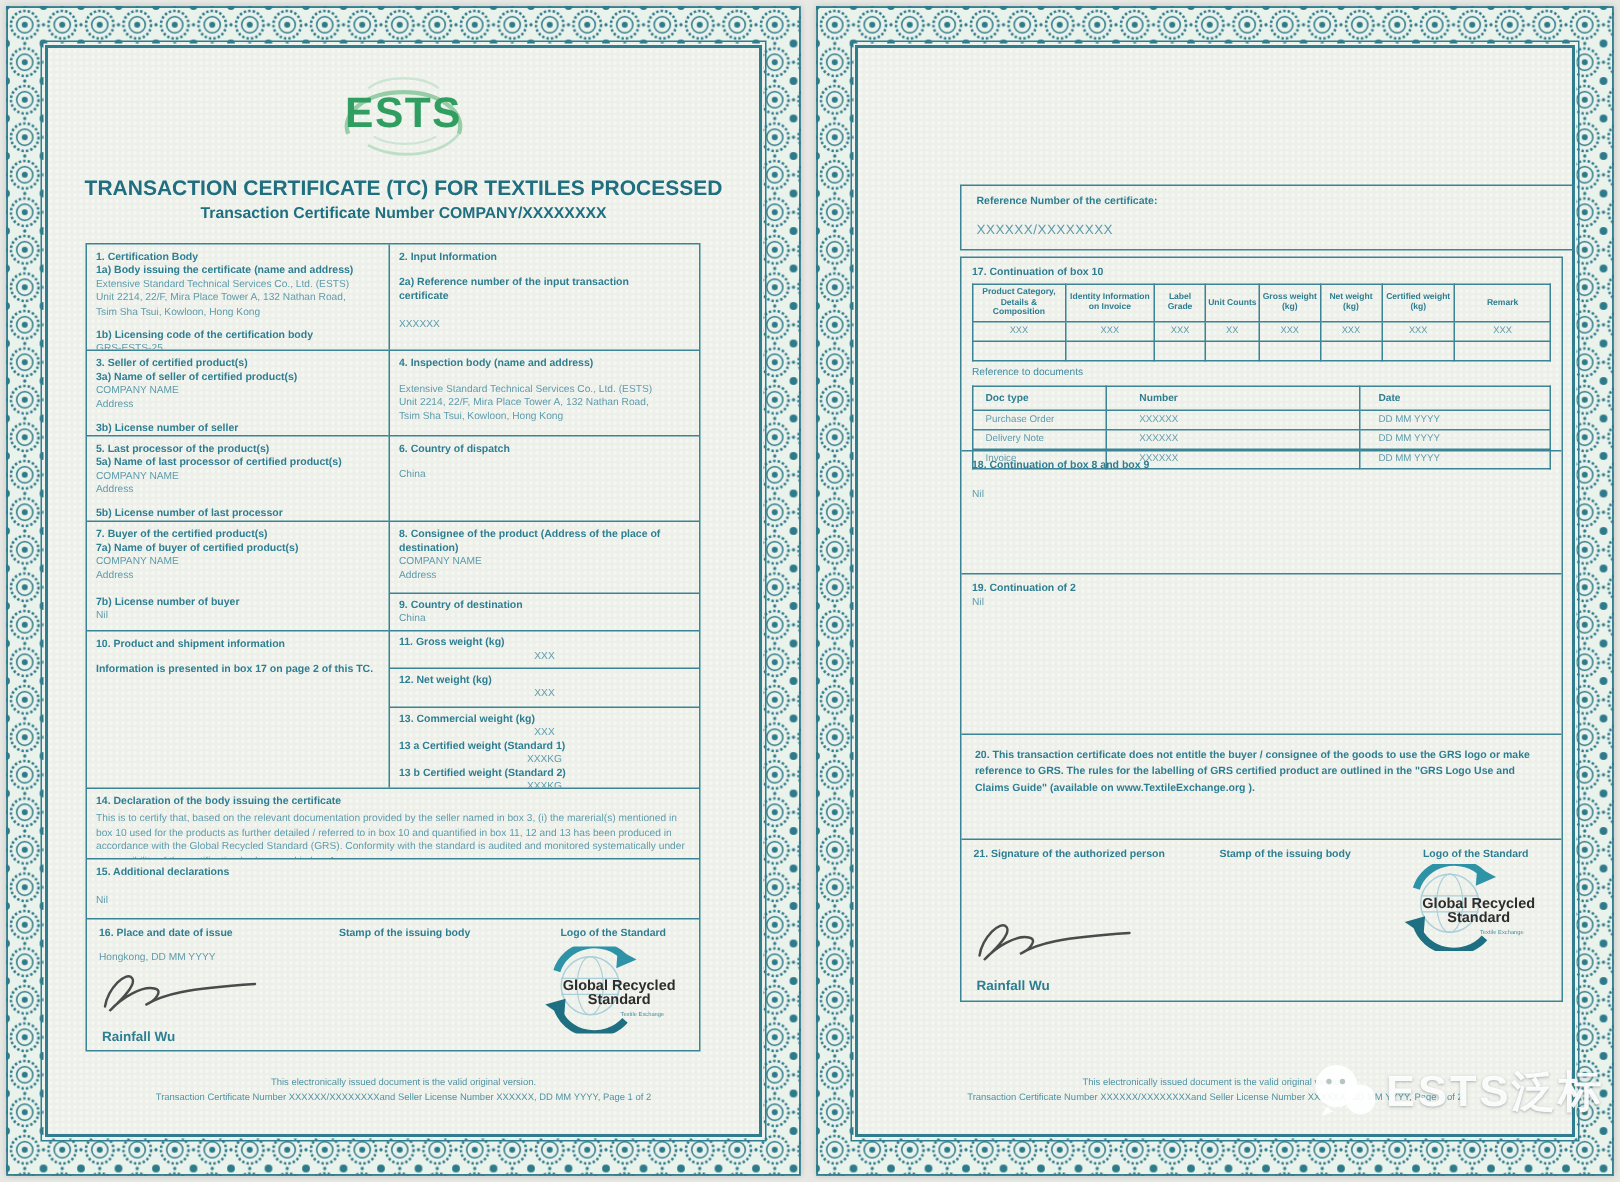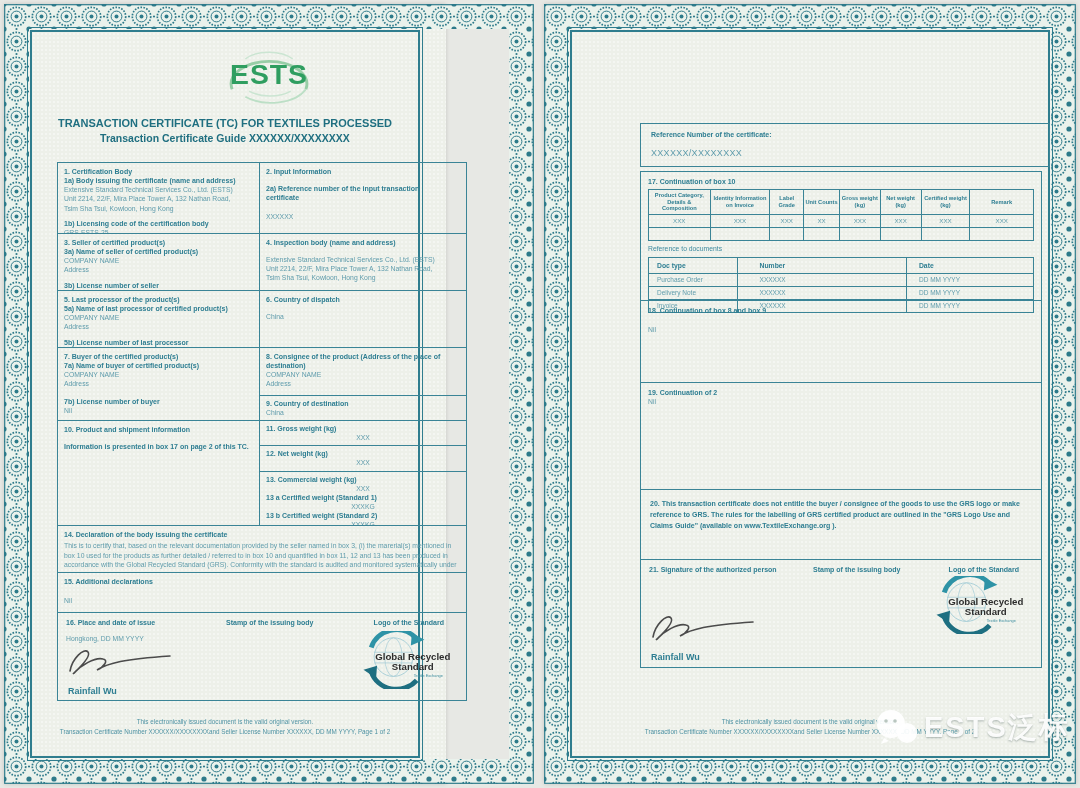--- a/index.html
+++ b/index.html
@@ -1,34 +1,34 @@
 <!DOCTYPE html>
 <html><head>
 <meta charset="utf-8">
 <style>
   html,body{margin:0;padding:0;}
   body{width:1080px;height:788px;background:#e7e8e4;font-family:"Liberation Sans",sans-serif;position:relative;overflow:hidden;}
   .stage{position:absolute;inset:0;}
   .page{position:absolute;top:4px;height:780px;background:#edf0e9;background-image:radial-gradient(rgba(255,255,255,.4) 1px, transparent 1.6px);background-size:4px 4px;box-shadow:0 0 4px rgba(0,0,0,.15);}
-  .page1{left:4px;width:442px;}
+  .page1{left:4px;width:530px;}
   .page2{left:544px;width:532px;}
   .lace{position:absolute;inset:0;}
   .frame{position:absolute;pointer-events:none;}
   .f1{inset:23px;border:1px solid #2f7d8e;}
   .f2{inset:26px;border:2px solid #2f7d8e;}
   .content{position:absolute;inset:30px;}
   
   .lbl{font-weight:bold;color:#2e7e92;font-size:7px;line-height:1.3;}
   .val{color:#5f9cac;font-size:6.8px;line-height:1.35;}
   .pre{white-space:pre-line;}
   .ctr{text-align:center;display:block;}
   .mt4{margin-top:4px;} .mt6{margin-top:6px;} .mt8{margin-top:8px;} .mt10{margin-top:10px;}
   
   .titles{position:absolute;left:0;right:0;top:82px;text-align:center;color:#1f6f80;}
-  .t1{font-size:11px;font-weight:bold;line-height:1.35;}
+  .t1{font-size:14px;font-weight:bold;line-height:1.35;}
   .t3{font-size:10.5px;font-weight:bold;line-height:1.45;}
   
   .form1{position:absolute;left:23px;top:128px;width:410px;display:grid;grid-template-columns:201px 1fr;grid-template-rows:70px 57px 57px 73px 105px 47px 40px 88px;border:1.2px solid #3a8496;box-sizing:border-box;}
   .cell{padding:4px 6px;box-sizing:border-box;overflow:hidden;}
   .cl{border-left:1px solid #3a8496;}
   .ct{border-top:1px solid #3a8496;}
   .span2{grid-column:1 / span 2;}
   .stack{display:flex;flex-direction:column;padding:0;}
   .stack>div{box-sizing:border-box;}
   .b8{height:53px;padding:4px 6px;}
@@ -104,21 +104,21 @@
       <svg width="104" height="66" style="position:absolute;left:183px;top:8px;" viewBox="0 0 110 66">
         <path d="M 16 48 A 40 24 0 1 1 94 48" fill="none" stroke="#97cda6" stroke-width="3"></path>
         <path d="M 94 48 A 40 24 0 0 1 30 56" fill="none" stroke="#bcdfc6" stroke-width="2"></path>
         <path d="M 30 16 A 30 16 0 0 1 80 16" fill="none" stroke="#cbe5d2" stroke-width="1.6"></path>
         <path d="M 78 50 A 30 16 0 0 1 34 50" fill="none" stroke="#cbe5d2" stroke-width="1.6"></path>
         <text x="55" y="43" text-anchor="middle" font-family="Liberation Sans, sans-serif" font-size="30" font-weight="bold" fill="#2f9e60" letter-spacing="1">ESTS</text>
       </svg>
 
       <div class="titles">
         <div class="t1">TRANSACTION CERTIFICATE (TC) FOR TEXTILES PROCESSED</div>
-        <div class="t3">Transaction Certificate Guide XXXXXX/XXXXXXXX</div>
+        <div class="t3">Transaction Certificate Number COMPANY/XXXXXXXX</div>
       </div>
 
       <div class="form1">
 
         <div class="cell">
           <div class="lbl">1. Certification Body</div>
           <div class="lbl">1a) Body issuing the certificate (name and address)</div>
           <div class="val pre">Extensive Standard Technical Services Co., Ltd. (ESTS)
 Unit 2214, 22/F, Mira Place Tower A, 132 Nathan Road,
 Tsim Sha Tsui, Kowloon, Hong Kong</div>

